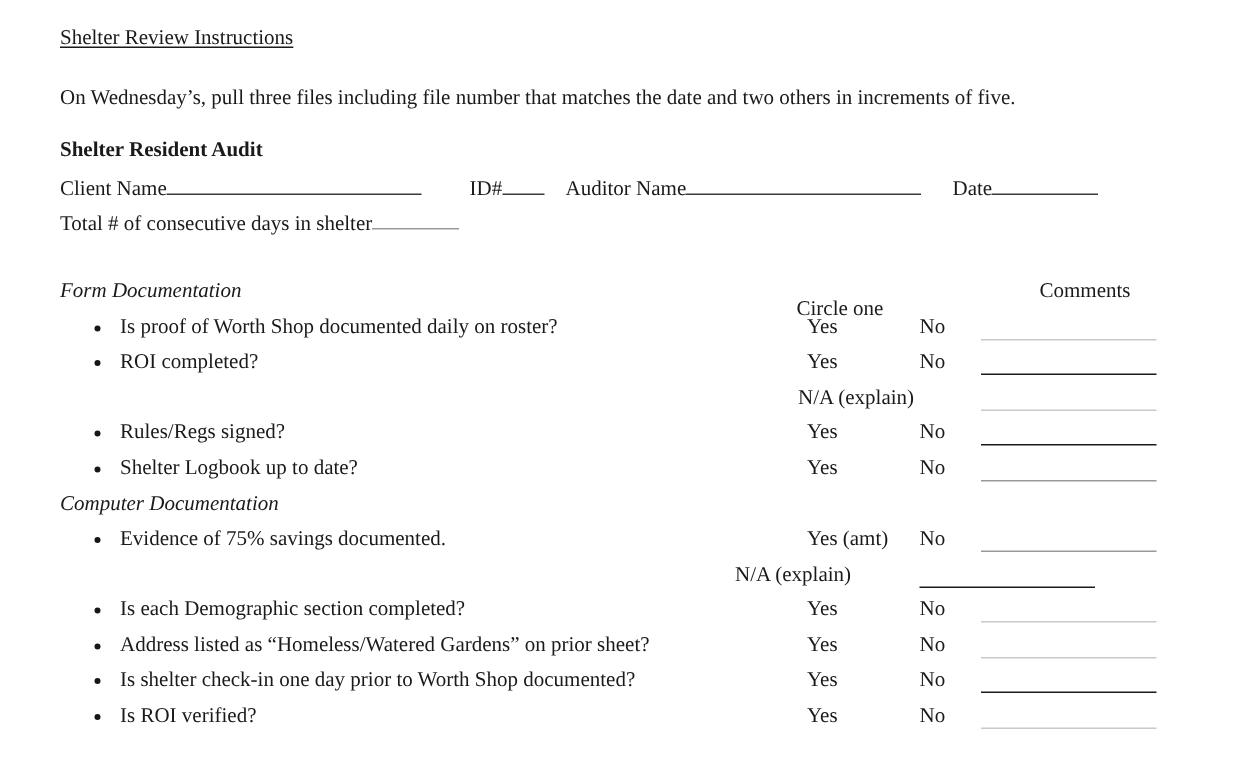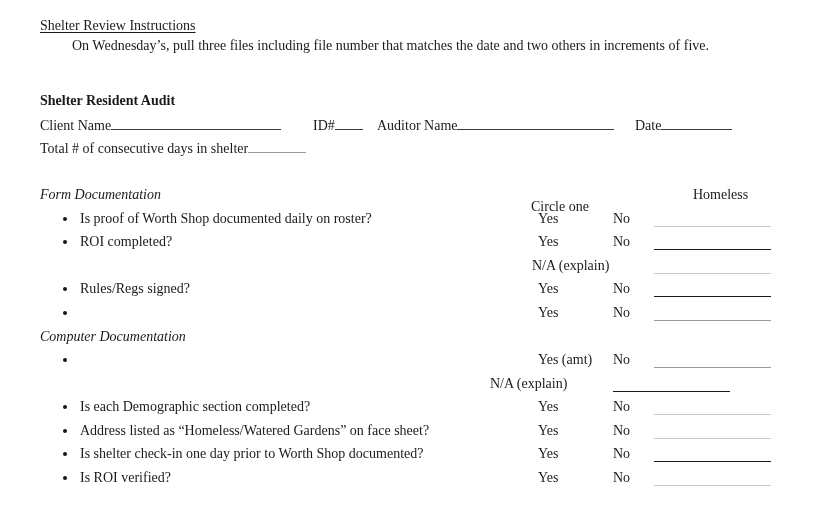--- a/index.html
+++ b/index.html
@@ -6,21 +6,21 @@
   body {
     width:831px; height:517px; background:#ffffff;
     font-family:"Liberation Serif", serif;
     font-size:14px; color:#1a1a1a;
   }
   .page { position:relative; width:831px; height:517px; background:#ffffff; overflow:hidden; }
 
   .abs { position:absolute; line-height:18px; white-space:nowrap; }
 
   .title { left:40px; top:17px; text-decoration:underline; text-underline-offset:2px; }
-  .intro { left:40px; top:37px;margin-left:32px; }
+  .intro { left:40px; top:57px; }
   .audit-heading { left:40px; top:92px; font-weight:bold;font-family:Liberation Serif, serif; }
 
   .fieldrow { position:absolute; left:0; width:831px; height:18px; }
   .fgroup { position:absolute; line-height:18px; white-space:nowrap; }
   .blank {
     display:inline-block; height:14px;
     border-bottom:1px solid #3a3a3a;
   }
 
   .sec-heading { position:absolute; left:40px; font-style:italic; line-height:18px; }
@@ -67,21 +67,21 @@
 
   <div class="fieldrow" style="top:138px">
     <span class="fgroup" style="left:40px">
       <span>Total # of consecutive days in shelter</span><span class="blank" style="width:58px; border-color:#9a9a9a"></span>
     </span>
   </div>
 
   <div class="row" style="top:186px">
     <span class="sec-heading">Form Documentation</span>
     <span class="col-circle">Circle one</span>
-    <span class="col-comments">Homeless</span>
+    <span class="col-comments">Comments</span>
   </div>
 
   <div class="row" style="top:210px">
     <span class="bullet"></span>
     <span class="q">Is proof of Worth Shop documented daily on roster?</span>
     <span class="yes">Yes</span>
     <span class="no">No</span>
     <span class="cline line-light"></span>
   </div>
 
@@ -101,52 +101,54 @@
   <div class="row" style="top:280px">
     <span class="bullet"></span>
     <span class="q">Rules/Regs signed?</span>
     <span class="yes">Yes</span>
     <span class="no">No</span>
     <span class="cline line-dark"></span>
   </div>
 
   <div class="row" style="top:304px">
     <span class="bullet"></span>
+    <span class="q">Shelter Logbook up to date?</span>
     <span class="yes">Yes</span>
     <span class="no">No</span>
     <span class="cline line-mid"></span>
   </div>
 
   <div class="row" style="top:328px">
     <span class="sec-heading">Computer Documentation</span>
   </div>
 
   <div class="row" style="top:351px">
     <span class="bullet"></span>
+    <span class="q">Evidence of 75% savings documented.</span>
     <span class="yes">Yes (amt)</span>
     <span class="no">No</span>
     <span class="cline line-mid"></span>
   </div>
 
   <div class="row" style="top:375px">
     <span class="na-comp">N/A (explain)</span>
     <span class="cline-na line-dark"></span>
   </div>
 
   <div class="row" style="top:398px">
     <span class="bullet"></span>
     <span class="q">Is each Demographic section completed?</span>
     <span class="yes">Yes</span>
     <span class="no">No</span>
     <span class="cline line-light"></span>
   </div>
 
   <div class="row" style="top:422px">
     <span class="bullet"></span>
-    <span class="q">Address listed as “Homeless/Watered Gardens” on face sheet?</span>
+    <span class="q">Address listed as “Homeless/Watered Gardens” on prior sheet?</span>
     <span class="yes">Yes</span>
     <span class="no">No</span>
     <span class="cline line-light"></span>
   </div>
 
   <div class="row" style="top:445px">
     <span class="bullet"></span>
     <span class="q">Is shelter check-in one day prior to Worth Shop documented?</span>
     <span class="yes">Yes</span>
     <span class="no">No</span>

